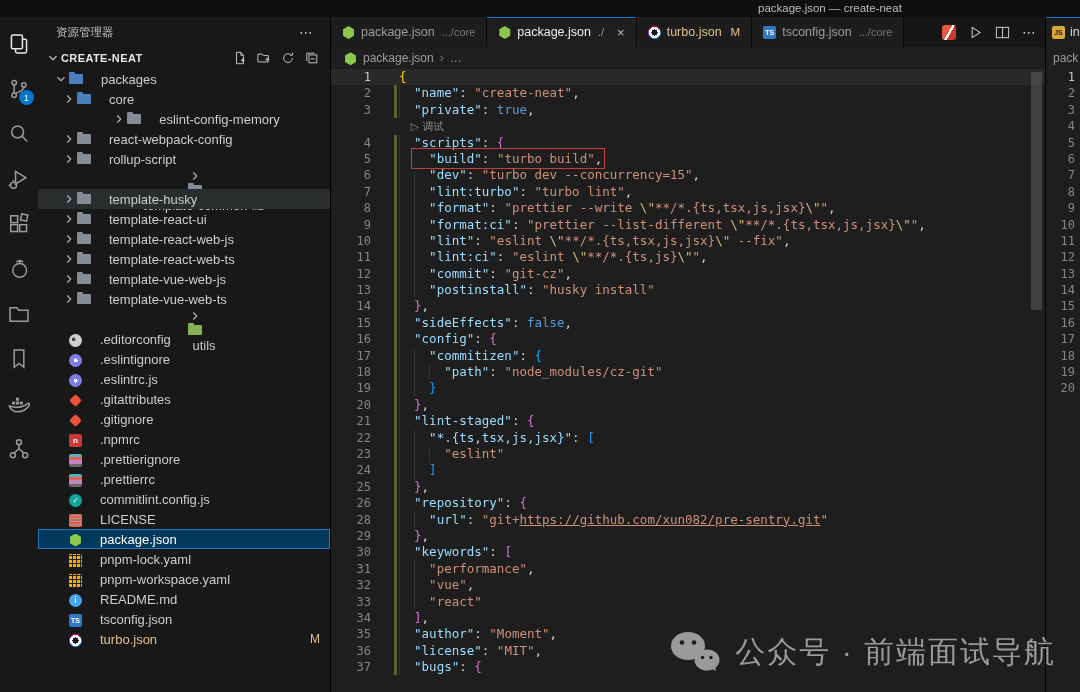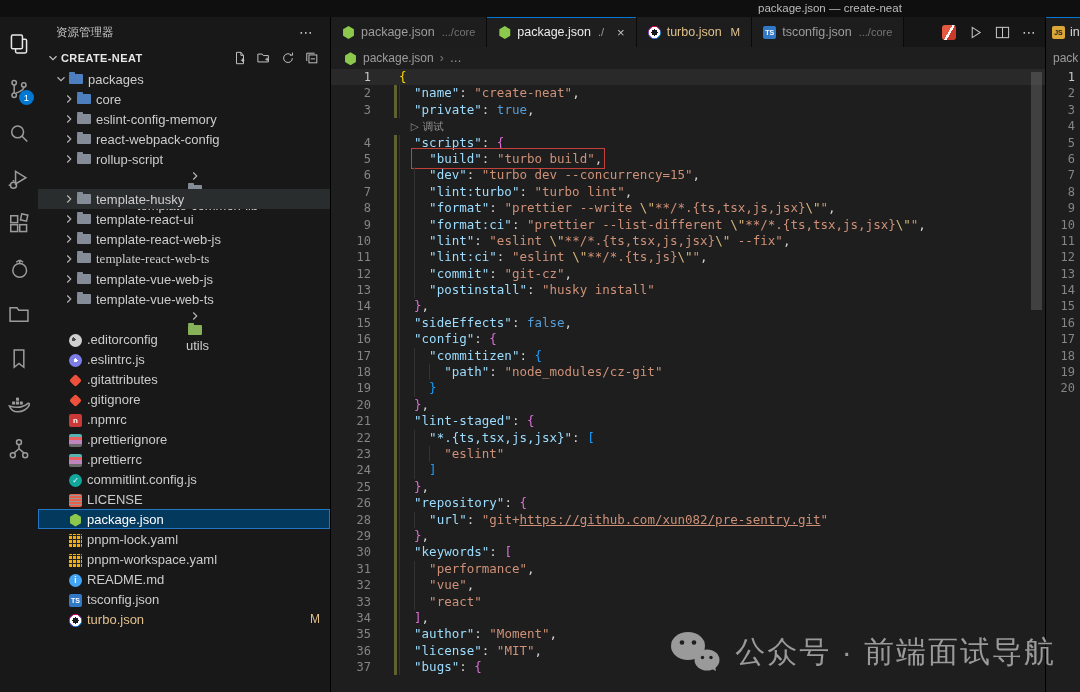--- a/index.html
+++ b/index.html
@@ -24,21 +24,21 @@
   .sec-actions svg{width:14px;height:14px}
   .tree{position:absolute;top:52px;left:0;right:0;bottom:0;overflow:hidden}
   .trow{height:20px;display:flex;align-items:center;position:relative;cursor:pointer;font-size:13px}
   .trow.sel{background:#04395e;box-shadow:inset 0 0 0 1px #2277c4}
   .trow.sel .lbl{color:#fff}
   .trow.hov{background:#2a2d2e}
   .trow.mod .lbl{color:#e2c08d}
   .chevbox{width:17px;display:flex;justify-content:center;flex-shrink:0}
   .chevbox svg{width:14px;height:14px}
   .chev-d{transform:rotate(90deg)}
-  .lbl{margin-left:5px;white-space:nowrap}
+  .lbl{margin-left:18px;white-space:nowrap}
   .badgeM{position:absolute;right:10px;color:#e2c08d;font-size:12px}
   
   .fi{display:inline-flex;width:13px;height:13px;align-items:center;justify-content:center;font-style:normal;flex-shrink:0;vertical-align:middle}
   .node{background:#8cc84b;clip-path:polygon(50% 0,92% 25%,92% 75%,50% 100%,8% 75%,8% 25%)}
   .turbo{border-radius:50%;background:radial-gradient(circle,#17181d 0 33%,#ffffff 33% 60%,rgba(0,0,0,0) 60%),conic-gradient(#ff0050,#00b0ff,#7b61ff,#ff0050)}
   .ts{background:#3178c6;color:#fff;font-size:7px;font-weight:bold;border-radius:2px}
   .jsq{background:#dba738;color:#1e1e1e;font-size:7px;font-weight:bold;border-radius:2px}
   .edc{background:radial-gradient(circle at 35% 42%,#4a4a4a 0 2px,#cfcfcf 2px);border-radius:50%}
   .esl{background:radial-gradient(circle,#fff 0 2px,#7d7de8 2px);border-radius:50%}
   .gitic{width:9px;height:9px;background:#ee513b;transform:rotate(45deg);border-radius:2px}
@@ -228,84 +228,84 @@
           </div>
           <div class="trow" style="padding-left: 22px;">
             <span class="chevbox">
               <svg viewBox="0 0 16 16">
                 <path d="M6 4l4 4-4 4" fill="none" stroke="#b8b8b8" stroke-width="1.3"></path>
               </svg>
             </span>
             <span><i class="fldr f-blue"></i></span>
             <span class="lbl">core</span>
           </div>
+          <div class="trow" style="padding-left: 22px; justify-content: center;">
+            <span class="chevbox">
+              <svg viewBox="0 0 16 16">
+                <path d="M6 4l4 4-4 4" fill="none" stroke="#b8b8b8" stroke-width="1.3"></path>
+              </svg>
+            </span>
+            <span><i class="fldr f-gray"></i></span>
+            <span class="lbl">eslint-config-memory</span>
+          </div>
           <div class="trow" style="padding-left: 22px;">
             <span class="chevbox">
               <svg viewBox="0 0 16 16">
                 <path d="M6 4l4 4-4 4" fill="none" stroke="#b8b8b8" stroke-width="1.3"></path>
               </svg>
             </span>
             <span><i class="fldr f-gray"></i></span>
-            <span class="lbl">eslint-config-memory</span>
+            <span class="lbl">react-webpack-config</span>
           </div>
           <div class="trow" style="padding-left: 22px;">
             <span class="chevbox">
               <svg viewBox="0 0 16 16">
                 <path d="M6 4l4 4-4 4" fill="none" stroke="#b8b8b8" stroke-width="1.3"></path>
               </svg>
             </span>
             <span><i class="fldr f-gray"></i></span>
-            <span class="lbl">react-webpack-config</span>
+            <span class="lbl">rollup-script</span>
+          </div>
+          <div class="trow" style="padding-left: 22px; flex-direction: column;">
+            <span class="chevbox">
+              <svg viewBox="0 0 16 16">
+                <path d="M6 4l4 4-4 4" fill="none" stroke="#b8b8b8" stroke-width="1.3"></path>
+              </svg>
+            </span>
+            <span><i class="fldr f-gray"></i></span>
+            <span class="lbl">template-common-lib</span>
+          </div>
+          <div class="trow hov" style="padding-left: 22px;">
+            <span class="chevbox">
+              <svg viewBox="0 0 16 16">
+                <path d="M6 4l4 4-4 4" fill="none" stroke="#b8b8b8" stroke-width="1.3"></path>
+              </svg>
+            </span>
+            <span><i class="fldr f-gray"></i></span>
+            <span class="lbl">template-husky</span>
           </div>
           <div class="trow" style="padding-left: 22px;">
             <span class="chevbox">
               <svg viewBox="0 0 16 16">
                 <path d="M6 4l4 4-4 4" fill="none" stroke="#b8b8b8" stroke-width="1.3"></path>
               </svg>
             </span>
             <span><i class="fldr f-gray"></i></span>
-            <span class="lbl">rollup-script</span>
-          </div>
-          <div class="trow" style="padding-left: 22px; flex-direction: column;">
-            <span class="chevbox">
-              <svg viewBox="0 0 16 16">
-                <path d="M6 4l4 4-4 4" fill="none" stroke="#b8b8b8" stroke-width="1.3"></path>
-              </svg>
-            </span>
-            <span><i class="fldr f-gray"></i></span>
-            <span class="lbl">template-common-lib</span>
-          </div>
-          <div class="trow hov" style="padding-left: 22px;">
-            <span class="chevbox">
-              <svg viewBox="0 0 16 16">
-                <path d="M6 4l4 4-4 4" fill="none" stroke="#b8b8b8" stroke-width="1.3"></path>
-              </svg>
-            </span>
-            <span><i class="fldr f-gray"></i></span>
-            <span class="lbl">template-husky</span>
+            <span class="lbl">template-react-ui</span>
           </div>
           <div class="trow" style="padding-left: 22px;">
             <span class="chevbox">
               <svg viewBox="0 0 16 16">
                 <path d="M6 4l4 4-4 4" fill="none" stroke="#b8b8b8" stroke-width="1.3"></path>
               </svg>
             </span>
             <span><i class="fldr f-gray"></i></span>
-            <span class="lbl">template-react-ui</span>
+            <span class="lbl">template-react-web-js</span>
           </div>
           <div class="trow" style="padding-left: 22px;">
-            <span class="chevbox">
-              <svg viewBox="0 0 16 16">
-                <path d="M6 4l4 4-4 4" fill="none" stroke="#b8b8b8" stroke-width="1.3"></path>
-              </svg>
-            </span>
-            <span><i class="fldr f-gray"></i></span>
-            <span class="lbl">template-react-web-js</span>
-          </div>
-          <div class="trow" style="padding-left: 22px; font-family: Liberation Serif, serif;">
             <span class="chevbox">
               <svg viewBox="0 0 16 16">
                 <path d="M6 4l4 4-4 4" fill="none" stroke="#b8b8b8" stroke-width="1.3"></path>
               </svg>
             </span>
             <span><i class="fldr f-gray"></i></span>
             <span class="lbl">template-react-web-ts</span>
           </div>
           <div class="trow" style="padding-left: 22px;">
             <span class="chevbox">
@@ -331,20 +331,25 @@
                 <path d="M6 4l4 4-4 4" fill="none" stroke="#b8b8b8" stroke-width="1.3"></path>
               </svg>
             </span>
             <span><i class="fldr f-green"></i></span>
             <span class="lbl">utils</span>
           </div>
           <div class="trow" style="padding-left: 14px;">
             <span class="chevbox"></span>
             <span><i class="fi edc"></i></span>
             <span class="lbl">.editorconfig</span>
+          </div>
+          <div class="trow" style="padding-left: 14px;">
+            <span class="chevbox"></span>
+            <span><i class="fi esl"></i></span>
+            <span class="lbl">.eslintignore</span>
           </div>
           <div class="trow" style="padding-left: 14px;">
             <span class="chevbox"></span>
             <span><i class="fi esl"></i></span>
             <span class="lbl">.eslintrc.js</span>
           </div>
           <div class="trow" style="padding-left: 14px;">
             <span class="chevbox"></span>
             <span><i class="fi">
                 <i class="gitic" style="display:inline-block"></i>

